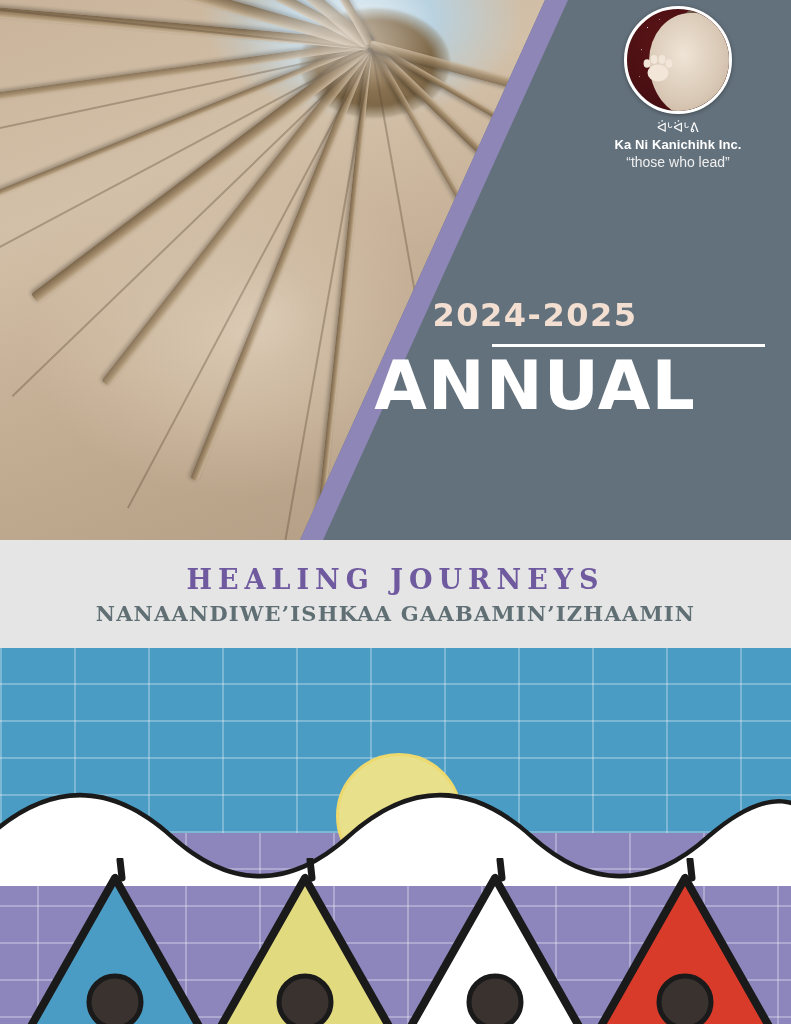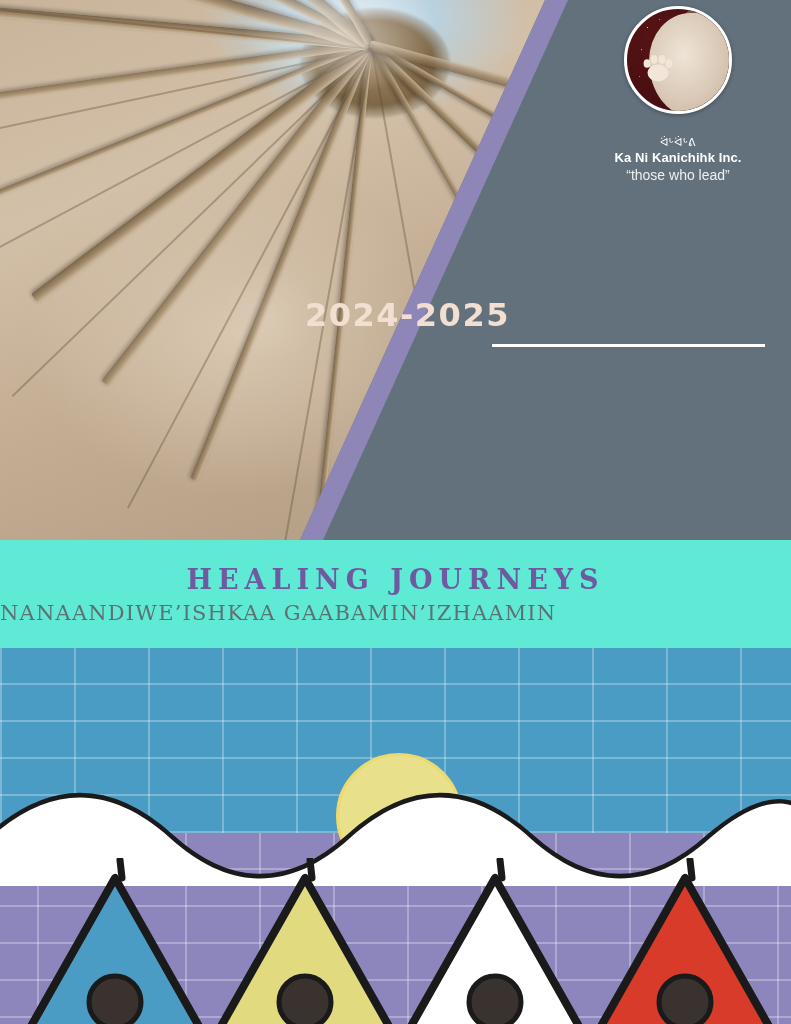--- a/index.html
+++ b/index.html
@@ -124,23 +124,23 @@
     background: linear-gradient(200deg, #7d6a58 0%, #5d4c3d 60%, #41342a 100%);
     border-radius: 50% 40% 45% 55% / 55% 45% 50% 45%;
     opacity: .9;
   }
   .logo-circle .paw {
     position: absolute;
     left: 14px; top: 42px;
     width: 34px; height: 34px;
   }
   .logo-syll {
-    font-size: 11px;
+    font-size: 13px;
     letter-spacing: .4px;
-    margin-top: 22px;
+    margin-top: 6px;
     color: #ffffff;
     font-family: Liberation Mono, monospace;
   }
   .logo-name {
     font-size: 13px;
     font-weight: bold;
     letter-spacing: .1px;
     margin-top: 1px;
     color: #ffffff;
   }
@@ -148,21 +148,21 @@
     font-size: 14px;
     margin-top: 2px;
     color: #f0efef;
   }
 
   
   .title-block {
     position: absolute;
     right: 26px; top: 296px;
     width: 460px;
-    text-align: left;
+    text-align: center;
   }
   .years {
     font-size: 32px;
     font-weight: bold;
     color: #f2dfd1;
     letter-spacing: 1.5px;
     font-family: "DejaVu Sans", sans-serif;
   }
   .rule {
     height: 3px;
@@ -185,36 +185,36 @@
     letter-spacing: 1px;
     line-height: 1.0;
     font-family: "DejaVu Sans", sans-serif;
   }
 
   
   .band {
     position: absolute;
     left: 0; top: 540px;
     width: 791px; height: 108px;
-    background: #5eead4;
+    background: #e5e5e5;
   }
   .theme-en {
     text-align: center;
     margin-top: 24px;
     font-size: 27px;
     font-weight: bold;
     color: #6f5aa0;
     letter-spacing: 6px;
     font-family: "DejaVu Serif", serif;
   }
   .theme-oj {
-    text-align: left;
+    text-align: center;
     margin-top: 6px;
     font-size: 21px;
-    font-weight: normal;
+    font-weight: bold;
     color: #5f6f74;
     letter-spacing: 1.2px;
     font-family: "DejaVu Serif", serif;
   }
 
   
   .art {
     position: absolute;
     left: 0; top: 648px;
     width: 791px; height: 376px;
@@ -293,20 +293,21 @@
         </svg>
       </div>
       <div class="logo-syll">ᐛᒡᐛᒡᕕ</div>
       <div class="logo-name">Ka Ni Kanichihk Inc.</div>
       <div class="logo-tag">“those who lead”</div>
     </div>
 
     <div class="title-block">
       <div class="years">2024-2025</div>
       <div class="rule"></div>
+      <div class="annual">ANNUAL</div>
     </div>
   </div>
 
   <div class="band">
     <div class="theme-en">HEALING JOURNEYS</div>
     <div class="theme-oj">NANAANDIWE’ISHKAA GAABAMIN’IZHAAMIN</div>
   </div>
 
   <div class="art">
     <div class="sky">

